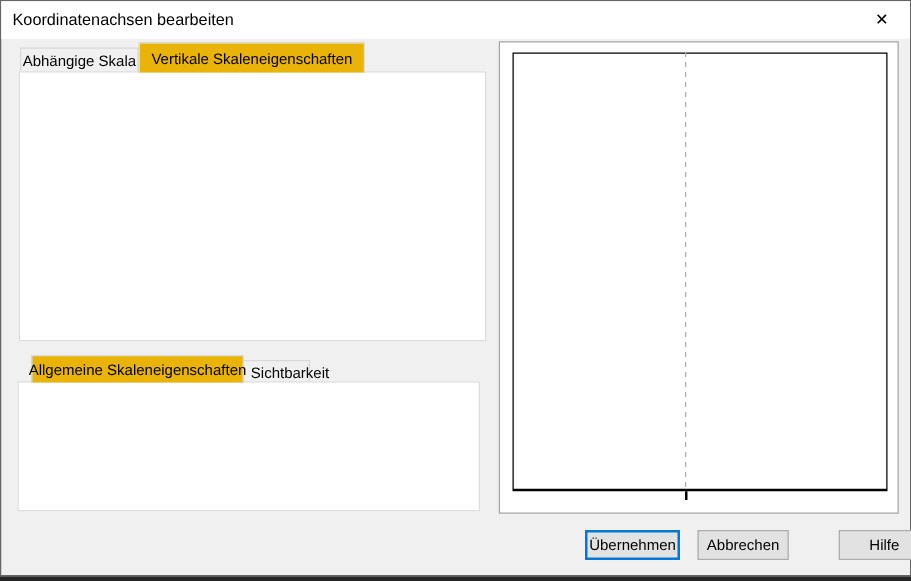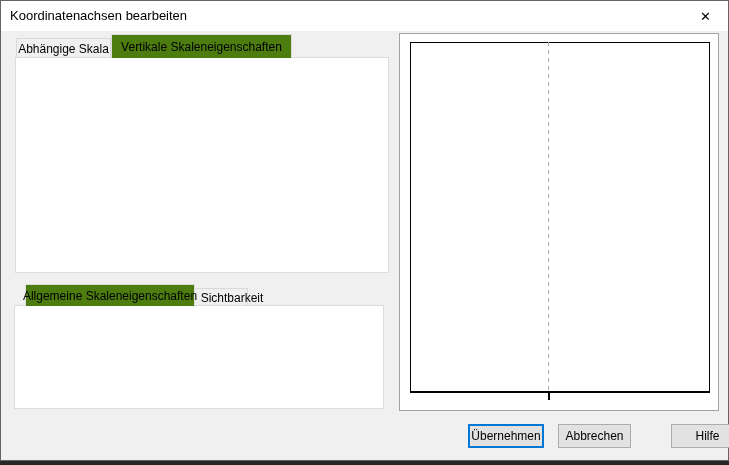--- a/index.html
+++ b/index.html
@@ -11,21 +11,21 @@
 
   
   .titlebar{left:0;top:0;width:727px;height:30px;background:#ffffff;}
   .title-text{left:9px;top:7px;font-size:13px;white-space:nowrap;}
   .close-btn{left:682px;top:0;width:45px;height:30px;display:flex;align-items:center;justify-content:center;cursor:default;}
   .close-glyph{font-size:13px;color:#000;}
 
   
   .tab{display:flex;align-items:center;justify-content:center;white-space:nowrap;}
   .tab-inactive{background:#f0f0f0;border:1px solid #d9d9d9;border-bottom:none;z-index:1;}
-  .tab-active{background:#4d7c0f;border:1px solid #dcdcdc;border-bottom:none;z-index:3;}
+  .tab-active{background:#eab308;border:1px solid #dcdcdc;border-bottom:none;z-index:3;}
   .tab-page{background:#ffffff;border:1px solid #dcdcdc;z-index:2;}
 
   .upper-tab-inactive{left:15px;top:37px;width:95px;height:20px;}
   .upper-tab-active{left:110px;top:33px;width:181px;height:24px;}
   .upper-page{left:14px;top:56px;width:374px;height:216px;}
 
   .lower-tab-active{left:24px;top:283px;width:170px;height:22px;}
   .lower-tab-inactive{left:183px;top:287px;width:64px;height:18px;padding-left:32px;}
   .lower-page{left:13px;top:304px;width:370px;height:104px;}
 

